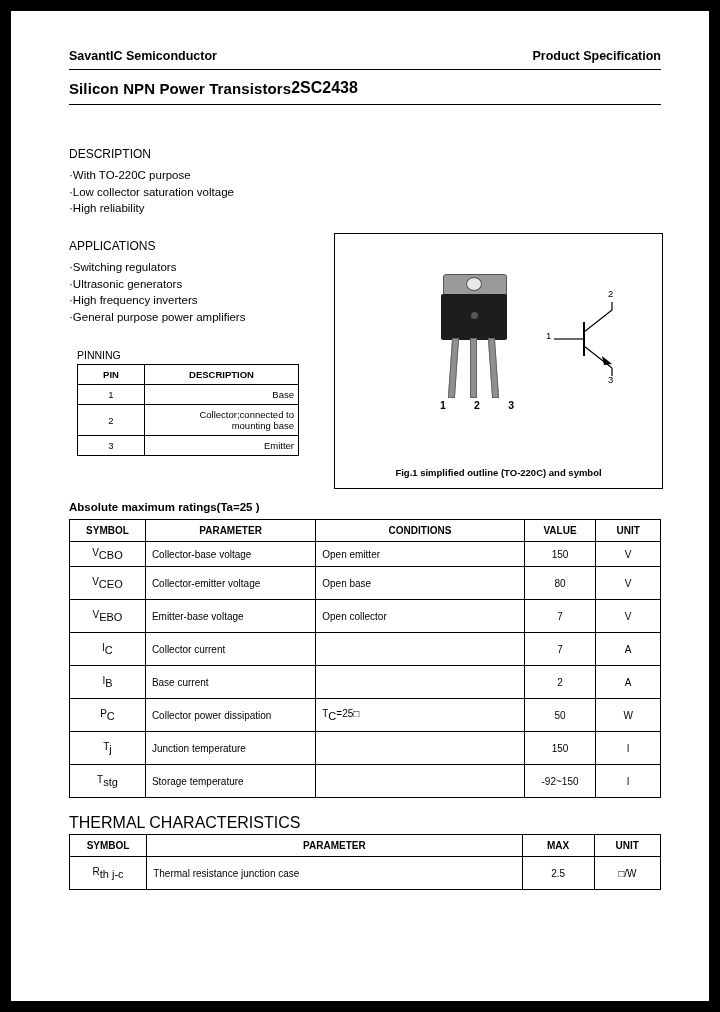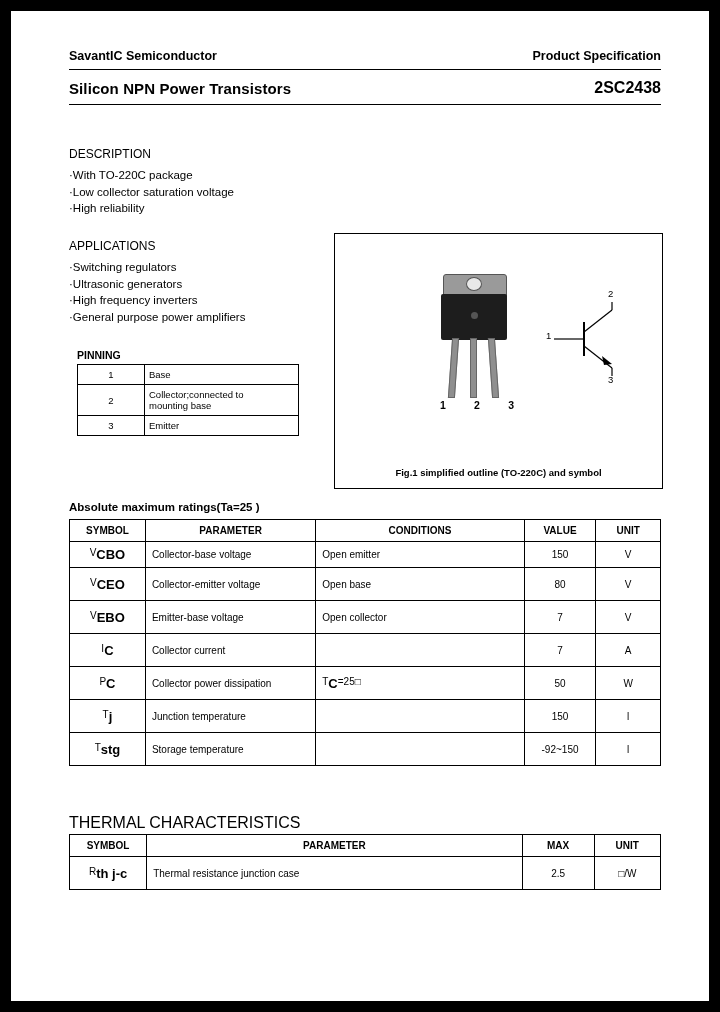--- a/index.html
+++ b/index.html
@@ -43,21 +43,20 @@
     font-size: 12.5px;
     color: #000;
     padding-bottom: 4px;
   }
   .rule {
     border-bottom: 1.6px solid #000;
     margin-top: 2px;
   }
   .title-row {
     display: flex;
-    justify-content: space-between;
     align-items: flex-end;
     padding-top: 9px;
     padding-bottom: 5px;
   }
   .title-left {
     font-weight: bold;
     font-size: 15px;
     letter-spacing: 0.1px;
   }
   .title-right {
@@ -75,30 +74,30 @@
     font-size: 11.5px;
     line-height: 16.5px;
   }
   .bullets div { white-space: pre; }
 
   .desc-block { position: absolute; left: 0; top: 98px; width: 300px; }
   .app-block { position: absolute; left: 0; top: 190px; width: 300px; }
 
   
   .pinning-block { position: absolute; left: 8px; top: 300px; width: 230px; }
-  .pin-title { font-size: 10.5px; font-weight: bold; margin-bottom: 3px; }
+  .pin-title { font-size: 10.5px; font-weight: normal; margin-bottom: 3px; }
   table.pin {
     border-collapse: collapse;
     width: 222px;
     font-size: 9.5px;
   }
   table.pin th, table.pin td {
     border: 1px solid #000;
     padding: 4px 4px;
-    text-align: left;
+    text-align: right;
   }
   table.pin th { text-align: center; font-size: 9.5px; font-weight: bold; }
   table.pin td.c { text-align: center; width: 58px; }
 
   
   .figbox {
     position: absolute;
     left: 265px;
     top: 184px;
     width: 327px;
@@ -203,21 +202,21 @@
   table.big th { font-weight: bold; text-align: center; }
   .t-amr { position: absolute; left: 0; top: 470px; }
   .c-sym { width: 66px; text-align: center; }
   .c-par { width: 172px; }
   .c-cond { width: 216px; }
   .c-val { width: 62px; text-align: center; }
   .c-unit { width: 56px; text-align: center; }
   .tall td { height: 22px; }
   .amr-row-tall td { padding-top: 12px; padding-bottom: 12px; }
 
-  sub { font-size: 13px; font-weight: bold; }
+  sub { font-size: 11px; }
 
   
   .th-head {
     position: absolute;
     left: 0;
     top: 765px;
     font-size: 16px;
   }
   .t-th { position: absolute; left: 0; top: 785px; }
   .c-par-wide { width: 388px; }
@@ -237,40 +236,44 @@
 
       <div class="title-row">
         <span class="title-left">Silicon NPN Power Transistors</span>
         <span class="title-right">2SC2438</span>
       </div>
       <div class="rule"></div>
 
       <div class="desc-block">
         <div class="sec-head">DESCRIPTION</div>
         <div class="bullets" style="margin-top:6px;">
-          <div>·With TO-220C package</div>
+          <div>·With TO-220C purpose</div>
           <div>·Low collector saturation voltage</div>
           <div>·High reliability</div>
         </div>
       </div>
 
       <div class="app-block">
         <div class="sec-head">APPLICATIONS</div>
         <div class="bullets" style="margin-top:6px;">
           <div>·Switching regulators</div>
           <div>·Ultrasonic generators</div>
           <div>·High frequency inverters</div>
           <div>·General purpose power amplifiers</div>
         </div>
       </div>
 
       <div class="pinning-block">
         <div class="pin-title">PINNING</div>
         <table class="pin">
           <tbody>
+              <tr>
+            <th class="c">PIN</th>
+            <th>DESCRIPTION</th>
+          </tr>
           <tr>
             <td class="c">1</td>
             <td>Base</td>
           </tr>
           <tr>
             <td class="c">2</td>
             <td style="white-space:pre-line; line-height:11px;">Collector;connected to
 mounting base</td>
           </tr>
           <tr>
@@ -347,20 +350,27 @@
           <td class="c-unit">V</td>
         </tr>
         <tr class="tall">
           <td class="c-sym"><span>I</span><sub>C</sub></td>
           <td class="c-par">Collector current</td>
           <td class="c-cond"></td>
           <td class="c-val">7</td>
           <td class="c-unit">A</td>
         </tr>
         <tr class="tall">
+          <td class="c-sym"><span>I</span><sub>B</sub></td>
+          <td class="c-par">Base current</td>
+          <td class="c-cond"></td>
+          <td class="c-val">2</td>
+          <td class="c-unit">A</td>
+        </tr>
+        <tr class="tall">
           <td class="c-sym"><span>P</span><sub>C</sub></td>
           <td class="c-par">Collector power dissipation</td>
           <td class="c-cond"><span>T</span><sub>C</sub><span>=25□</span></td>
           <td class="c-val">50</td>
           <td class="c-unit">W</td>
         </tr>
         <tr class="tall">
           <td class="c-sym"><span>T</span><sub>j</sub></td>
           <td class="c-par">Junction temperature</td>
           <td class="c-cond"></td>

